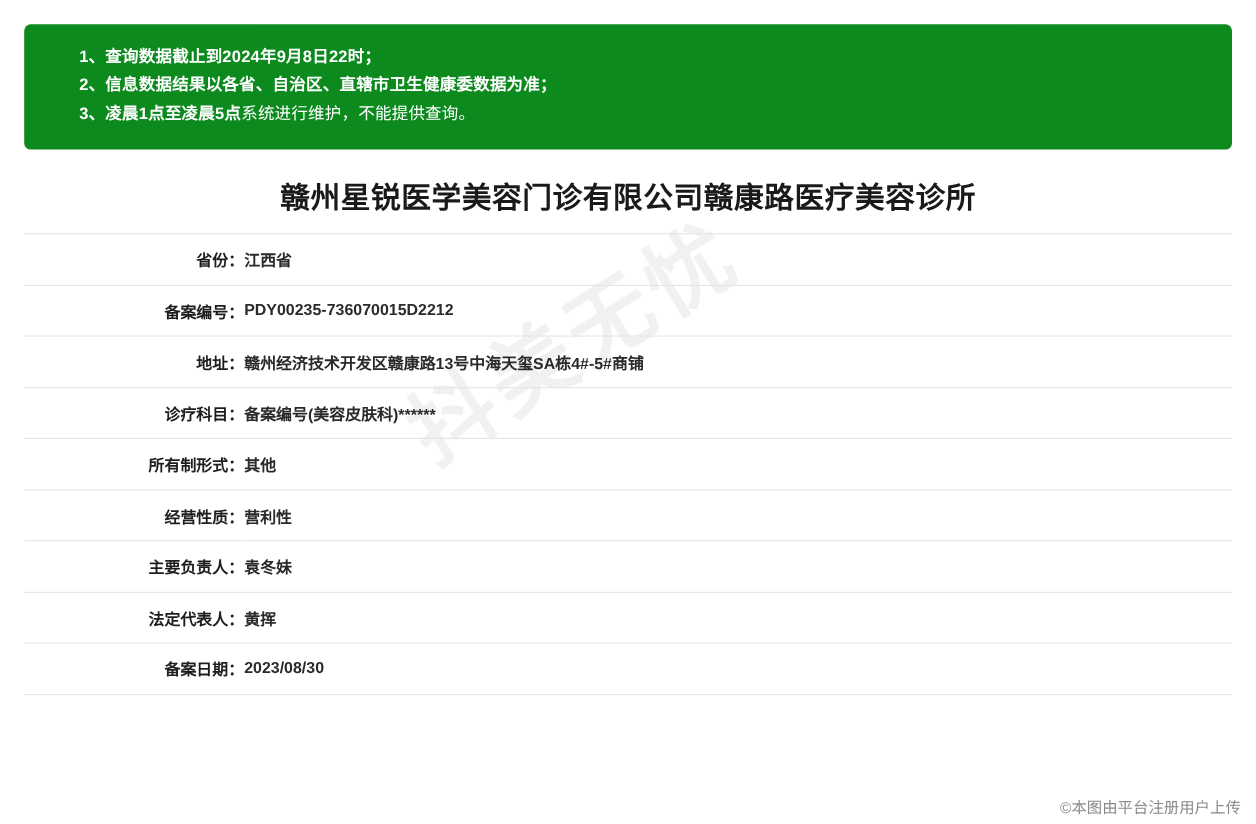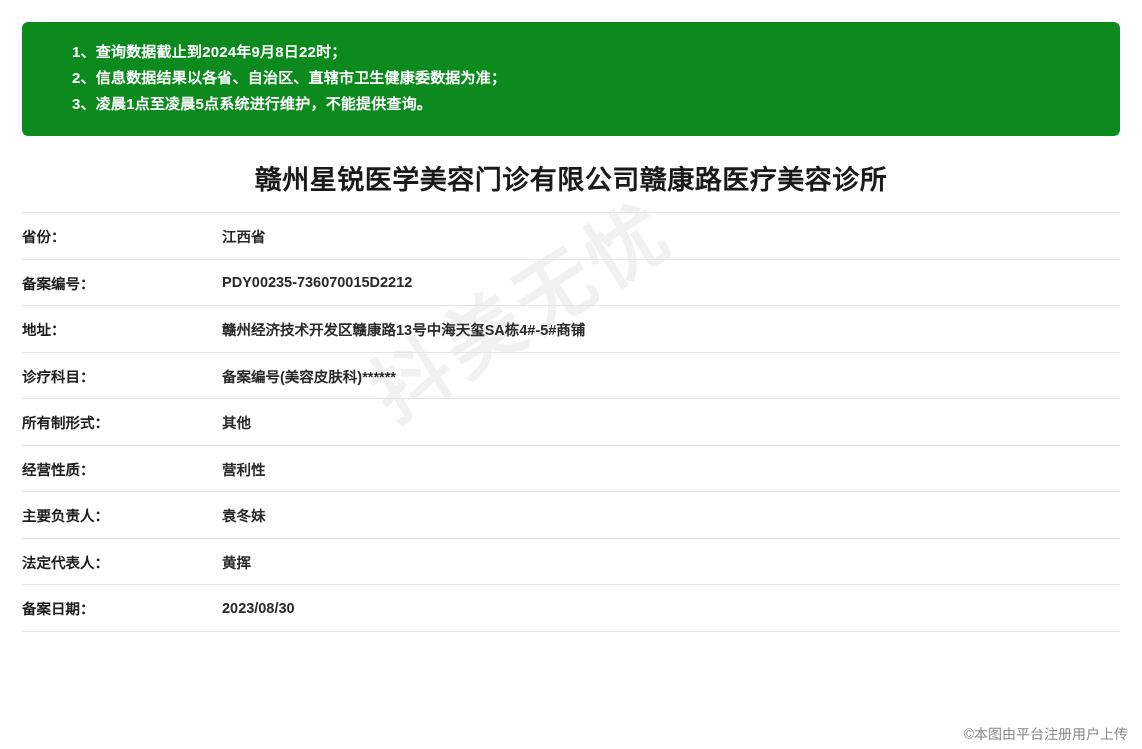--- a/index.html
+++ b/index.html
@@ -40,21 +40,21 @@
     font-size: 15px;
     line-height: 26px;
     white-space: nowrap;
     font-weight: bold;
     letter-spacing: 0.2px;
   }
   .notice-line .num {
     font-weight: bold;
   }
   .notice-line .normal {
-    font-weight: bold;
+    font-weight: normal;
   }
 
   
   .doc-title {
     position: absolute;
     left: 0;
     top: 158px;
     width: 1142px;
     text-align: center;
     font-size: 27px;
@@ -83,20 +83,21 @@
   }
   .info-table tr:first-child td {
     border-top: 1px solid #e4e4e4;
   }
   .cell-label {
     width: 200px;
     padding-left: 16px;
     font-weight: bold;
     color: #1e1e1e;
     white-space: nowrap;
+    text-align: right;
   }
   .cell-value {
     padding-left: 10px;
     color: #2a2a2a;
     white-space: nowrap;
     font-weight: bold;
   }
 
   
   .watermark {

